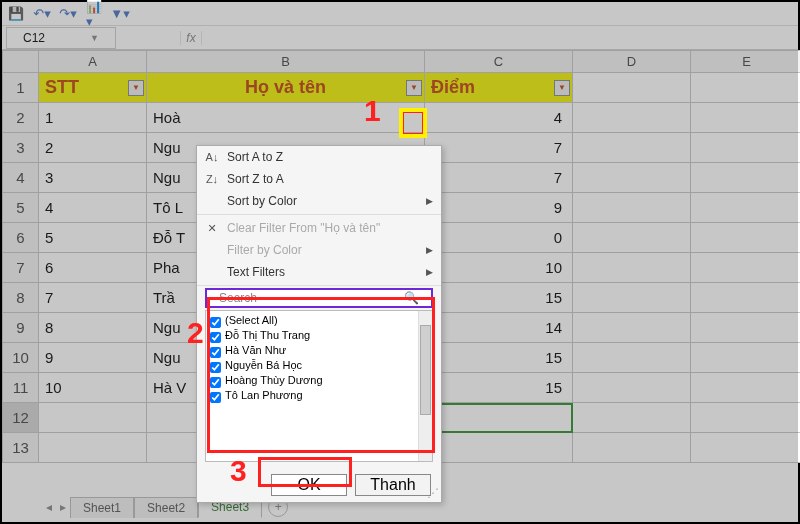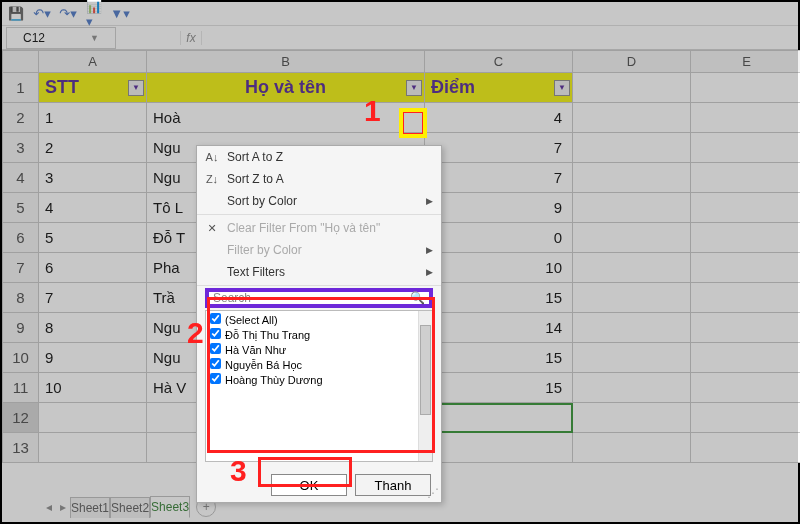--- a/index.html
+++ b/index.html
@@ -18,49 +18,49 @@
   .fx { width: 22px; text-align: center; font-style: italic; font-size: 12px; color: #888; border-left: 1px solid #e5e5e5; border-right: 1px solid #e5e5e5; }
   .formula-input { flex: 1; height: 22px; border: none; padding: 0 6px; font-size: 12px; }
 
   
   .grid-wrap { position: relative; }
   table.grid { border-collapse: collapse; table-layout: fixed; width: 800px; }
   .grid th, .grid td { border: 1px solid #c6c6c6; height: 30px; font-size: 15px; padding: 0 6px; text-align: left; background: #fff; position: relative; }
   .grid thead th { background: #f3f3f3; text-align: center; font-weight: normal; color: #444; height: 22px; font-size: 13px; }
   .grid .rowhdr { background: #f3f3f3; text-align: center; font-weight: normal; color: #444; width: 36px; }
   .grid .selrow { background: #d5d5d5 !important; }
-  .grid .hdr-cell { background: #f2f200; font-weight: bold; font-size: 18px; color: #4c1d95; }
+  .grid .hdr-cell { background: #f2f200; font-weight: bold; font-size: 18px; color: #c2410c; }
   .grid .hdr-cell.center { text-align: center; }
   .grid td.num { text-align: right; padding-right: 10px; }
   .filter-btn { position: absolute; right: 2px; top: 50%; transform: translateY(-50%); width: 16px; height: 16px; border: 1px solid #888; background: #eee; display: flex; align-items: center; justify-content: center; font-size: 8px; }
 
   
   .sheettabs { position: absolute; bottom: 4px; left: 40px; display: flex; align-items: center; gap: 0; font-size: 12px; }
   .sheettabs .navbtn { width: 14px; text-align: center; color: #888; }
-  .sheettabs .tab { padding: 3px 0; border: 1px solid #bbb; background: #f0f0f0; border-bottom: none; color: #555; }
+  .sheettabs .tab { padding: 3px 12px; border: 1px solid #bbb; background: #f0f0f0; border-bottom: none; color: #555; }
   .sheettabs .tab.active { background: #fff; color: #2b7a2b; border-bottom: 1px solid #fff; }
   .sheettabs .addtab { width: 20px; height: 20px; border: 1px solid #bbb; border-radius: 10px; text-align: center; line-height: 18px; margin-left: 6px; color: #888; }
 
   
   .dropdown { position: absolute; left: 194px; top: 143px; width: 246px; background: #f5f5f5; border: 1px solid #aaa; box-shadow: 2px 2px 6px rgba(0,0,0,.2); z-index: 100; font-size: 12px; }
   .dropdown .menuitem { display: flex; align-items: center; height: 22px; padding: 0 8px; gap: 8px; color: #333; }
   .dropdown .menuitem.disabled { color: #aaa; }
   .dropdown .menuitem .micon { width: 14px; text-align: center; font-size: 11px; color: #555; }
   .dropdown .menuitem .arrow { margin-left: auto; font-size: 9px; color: #555; }
   .dropdown hr { border: none; border-top: 1px solid #ddd; margin: 2px 0; }
-  .dropdown .searchbox { margin: 2px 8px; height: 20px; border: 4px solid #6d28d9; display: flex; align-items: center; padding: 0 4px; color: #888; background: #fff; }
+  .dropdown .searchbox { margin: 2px 8px; height: 20px; border: 2px solid #6d28d9; display: flex; align-items: center; padding: 0 12px; color: #888; background: #fff; }
   .dropdown .searchbox .sicon { margin-left: auto; color: #3b78b5; font-size: 12px; }
   .dropdown .listbox { margin: 2px 8px 6px 8px; height: 152px; border: 1px solid #bbb; background: #fff; overflow: hidden; position: relative; }
   .dropdown .listitems { padding: 2px 4px; font-size: 11px; line-height: 15px; }
-  .dropdown .listitems label { display: flex; align-items: flex-start; gap: 4px; }
+  .dropdown .listitems label { display: flex; align-items: flex-end; gap: 4px; }
   .dropdown .listitems input[type=checkbox] { width: 11px; height: 11px; }
   .dropdown .scrollbar { position: absolute; right: 0; top: 0; bottom: 0; width: 14px; background: #eee; border-left: 1px solid #ddd; }
   .dropdown .scrollbar .thumb { position: absolute; left: 1px; right: 1px; top: 14px; height: 90px; background: #cfcfcf; border: 1px solid #aaa; }
   .dropdown .btnrow { display: flex; justify-content: flex-end; gap: 8px; padding: 6px 10px; }
-  .dropdown .btnrow button { width: 76px; height: 22px; font-size: 13px; border: 1px solid #888; background: #f3f3f3; }
+  .dropdown .btnrow button { width: 76px; height: 22px; font-size: 16px; border: 1px solid #888; background: #f3f3f3; }
   .dropdown .btnrow button.ok { background: #fff; }
   .dropdown .resize { position: absolute; right: 2px; bottom: 2px; font-size: 12px; color: #aaa; }
 
   
   .ann { position: absolute; z-index: 200; font-weight: 800; font-family: Arial, sans-serif; font-size: 30px; color: #ff2020; }
   .annbox { position: absolute; z-index: 190; border: 3px solid #ff2020; }
   .annbox.yellow { border: 4px solid #ffef00; box-shadow: 0 0 0 1px #ff2020 inset; }
 </style>
 </head>
 <body>
@@ -283,20 +283,24 @@
             <span>Hà Văn Như</span>
           </label>
       <label>
             <input type="checkbox" checked="" style="">
             <span>Nguyễn Bá Học</span>
           </label>
       <label>
             <input type="checkbox" checked="" style="">
             <span>Hoàng Thùy Dương</span>
           </label>
+      <label>
+            <input type="checkbox" checked="" style="">
+            <span>Tô Lan Phương</span>
+          </label>
     </div>
     <div class="scrollbar">
           <div class="thumb"></div>
         </div>
   </div>
   <div class="btnrow">
     <button class="ok">OK</button>
     <button>Thanh</button>
   </div>
   <span class="resize">⋰</span>

